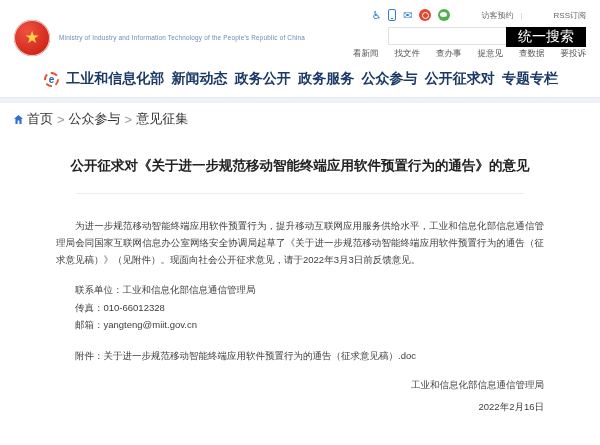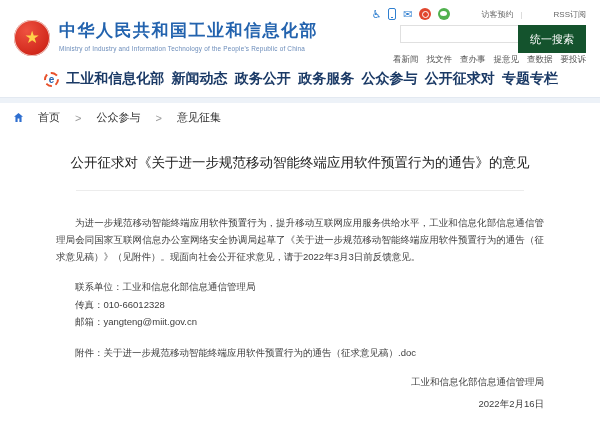--- a/index.html
+++ b/index.html
@@ -25,38 +25,38 @@
   .disc { width:12px; height:12px; border-radius:50%; display:inline-block; position:relative; cursor:pointer; }
   .weibo { background:#e1472e; }
   .weibo::after { content:''; position:absolute; top:3px; left:3px; width:5px; height:5px; border:1px solid #fff; border-radius:50%; }
   .wechat { background:#50b14e; }
   .wechat::after { content:''; position:absolute; top:3px; left:2px; width:7px; height:5px; background:#fff; border-radius:50%; }
   .ulink { color:#666; text-decoration:none; cursor:pointer;padding-left:24px; }
   .usep { color:#ccc; }
 
   .search-row { display:flex; margin-top:5px; }
   .search-input { width:118px; height:18px; border:1px solid #e0e0e0; border-right:none; outline:none; padding:0 5px; font-size:9px; }
-  .search-btn { height:28px; background:#14532d; color:#fff; border:none; font-size:11px; padding:0 12px; cursor:pointer; white-space:nowrap; }
-  .quick-links { display:flex; gap:8px; font-size:8.5px; color:#555; margin-top:1px; }
+  .search-btn { height:20px; background:#000000; color:#fff; border:none; font-size:14px; padding:0 12px; cursor:pointer; white-space:nowrap; }
+  .quick-links { display:flex; gap:16px; font-size:8.5px; color:#555; margin-top:1px; }
   .quick-links a { color:#555; text-decoration:none; cursor:pointer; white-space:nowrap; }
 
   
   .mainnav { display:flex; align-items:center; justify-content:space-between; padding:6px 42px 9px 44px; background:#fff; }
   .nav-logo { width:15px; height:15px; border:2px dashed #e8502a; border-radius:50%; color:#2363ae;
     font-size:10px; font-weight:bold; font-style:normal; display:flex; align-items:center; justify-content:center; cursor:pointer; }
   .nav-item { font-size:14px; font-weight:bold; color:#1b3a66; text-decoration:none; cursor:pointer; white-space:nowrap;text-align:right; }
 
   .band { height:6px; background:#edf2f8; border-top:1px solid #e3e9f1; }
 
   
-  .breadcrumb { display:flex; align-items:center; gap:15px; padding:7px 14px 2px 14px; font-size:11px; color:#333; }
+  .breadcrumb { display:flex; align-items:center; gap:4px; padding:7px 14px 2px 14px; font-size:13px; color:#333; }
   .breadcrumb a { color:#333; text-decoration:none; cursor:pointer; }
   .crumb-sep { color:#999; }
 
-  .article-title { text-align:center; font-size:13.5px; font-weight:normal; color:#222; margin:26px 58px 0 58px; line-height:1.5; }
+  .article-title { text-align:center; font-size:13.5px; font-weight:bold; color:#222; margin:26px 58px 0 58px; line-height:1.5; }
   .title-divider { margin:17px 76px 0 76px; border-top:1px solid #ececec; }
 
   .meta-row { text-align:center; font-size:8.5px; color:#8a8a8a; margin-top:9px; }
   .meta-row .lbl { margin-left:13px; }
   .meta-row .lbl:first-child { margin-left:0; }
   .meta-row .val { margin-left:3px; color:#8a8a8a; }
   .meta-row .status-val { color:#3f86d9; }
 
   .article-body { padding:14px 56px 0 56px; font-size:9.5px; color:#3d3d3d; }
   .para { text-indent:2em; line-height:17px; margin:9px 0 13px 0; text-align:justify; }
@@ -68,21 +68,20 @@
 </style>
 </head>
 <body>
 
 <header class="topbar">
   <div class="brand">
     <div class="emblem">
       <span class="emblem-star">★</span>
     </div>
     <div class="brand-text">
-      <div class="site-title">中华人民共和国工业和信息化部</div>
       <div class="site-subtitle">Ministry of Industry and Information Technology of the People's Republic of China</div>
     </div>
   </div>
 
   <div class="topbar-right">
     <div class="utility-row">
       <span class="uicon">♿</span>
       <span class="phone-icon"></span>
       <span class="uicon">✉</span>
       <span class="disc weibo"></span>

